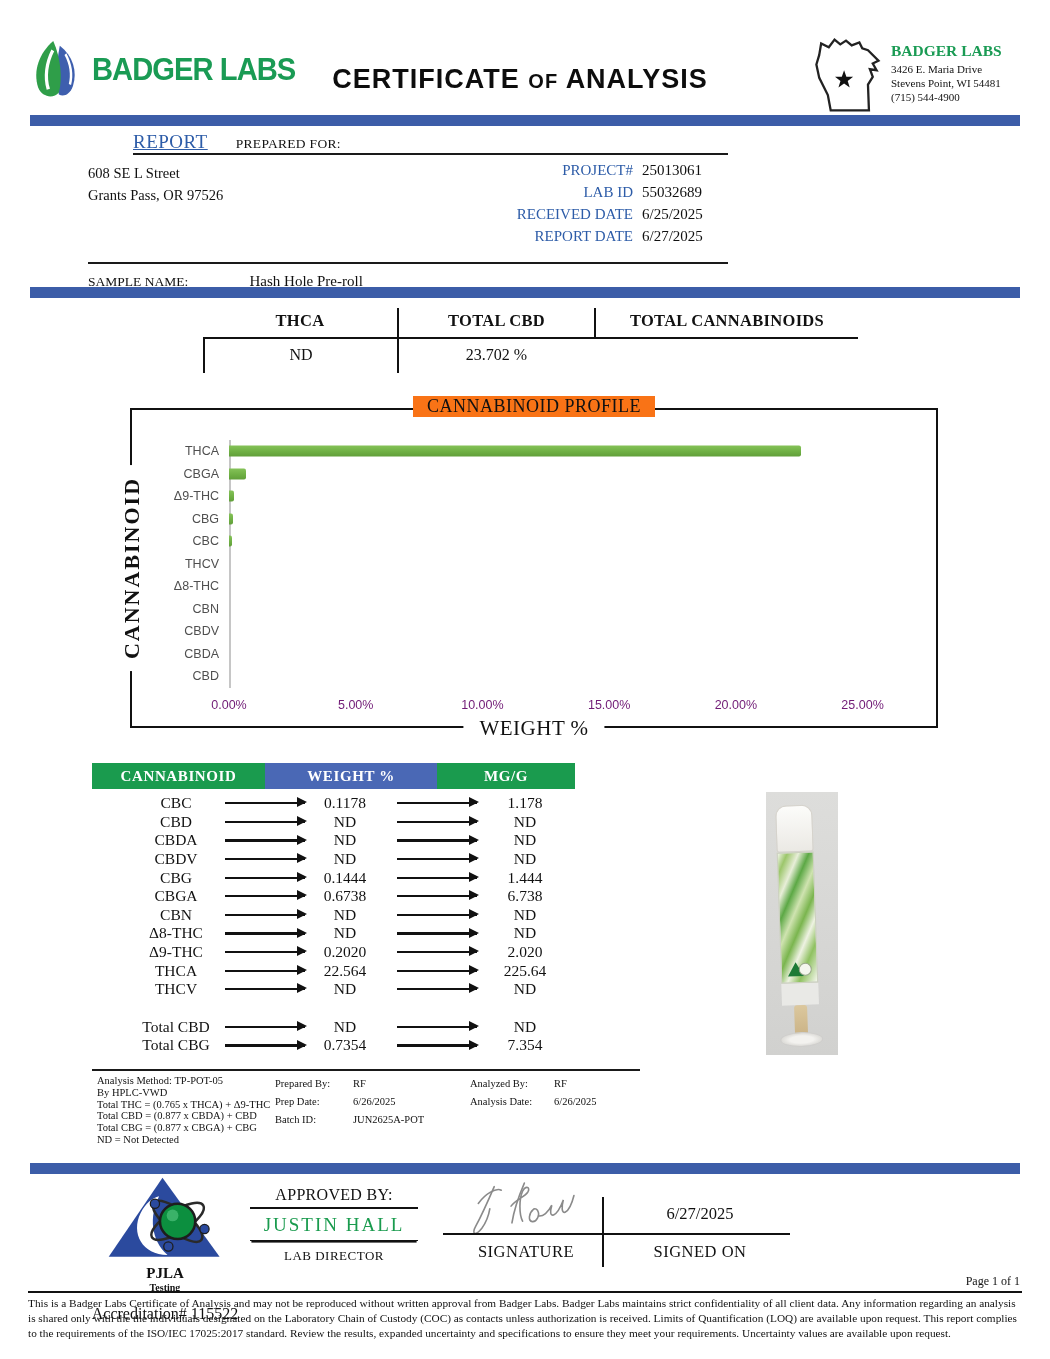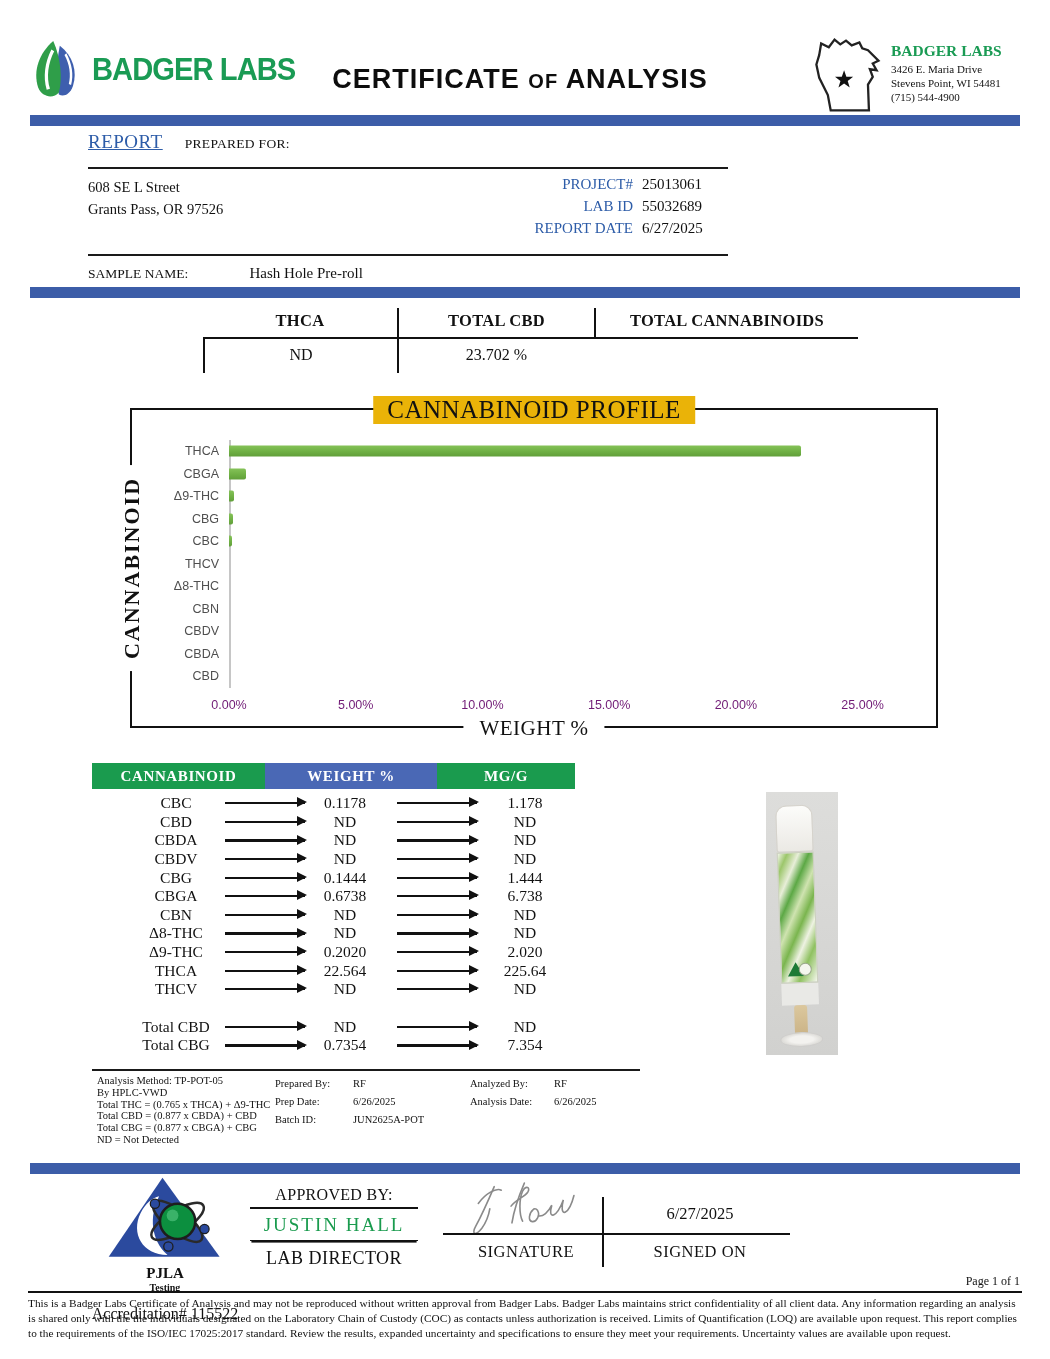--- a/index.html
+++ b/index.html
@@ -13,21 +13,21 @@
   .hdr-title .of { font-size:20px; }
   .hdr-right { position:absolute; right:16px; top:32px; width:228px; display:flex; gap:5px; }
   .lab-info { padding-top:10px; }
   .lab-name { font-size:15.5px; font-weight:bold; color:#1a9b54; margin-bottom:2px; }
   .lab-line { font-size:11px; line-height:14px; color:#111; }
 
   .bluebar { position:absolute; left:30px; width:990px; height:11px; background:#3c5da8; }
 
   
   .report { position:absolute; left:88px; top:131px; width:640px; }
-  .rhead1 { display:flex; align-items:baseline; gap:22px; border-bottom:2.2px solid #1a1a1a; padding-bottom:14px; }
+  .rhead1 { display:flex; align-items:baseline; gap:28px; border-bottom:2.2px solid #1a1a1a; padding-bottom:0;margin-left:45px; }
   .rlabel { color:#2d5ca8; font-size:19px; text-decoration:underline; letter-spacing:.5px; }
   .pflabel { font-size:13.5px; letter-spacing:.3px; }
   .rgrid { display:flex; border-bottom:2.6px solid #1a1a1a; padding:7px 0 12px; }
   .client { flex:1; }
   .client-name { font-weight:bold; font-size:17px; margin-bottom:4px; }
   .client-line { font-size:14.5px; line-height:22px; }
   .meta { width:310px; }
   .mrow { display:flex; justify-content:flex-end; align-items:baseline; gap:9px; height:22px; }
   .mlabel { color:#2d5ca8; font-size:15px; text-align:right; }
   .mvalue { width:86px; font-size:15px; }
@@ -35,21 +35,21 @@
   .sample-value { margin-left:58px; font-size:15px; }
 
   
   .summary { position:absolute; left:203px; top:308px; display:grid; grid-template-columns:194px 197px 264px; }
   .sh { font-weight:bold; font-size:16.5px; text-align:center; padding:3px 0 6px; border-bottom:2.4px solid #111; letter-spacing:.3px; }
   .sv { font-size:16px; text-align:center; padding:7px 0 9px; }
   .vl { border-left:2px solid #111; }
 
   
   .chart { position:absolute; left:130px; top:408px; width:808px; height:320px; border:2.4px solid #111; }
-  .chart-title { position:absolute; top:-14px; left:50%; transform:translateX(-50%); background:#eab308; padding:0 14px; font-size:25px; letter-spacing:.5px; white-space:nowrap; }
+  .chart-title { position:absolute; top:-14px; left:50%; transform:translateX(-50%); background:#f97316; padding:0 14px; font-size:18px; letter-spacing:.5px; white-space:nowrap; }
   .chart-ylabel { position:absolute; left:0; top:50%; transform:translate(-50%,-50%) rotate(-90deg); background:#fff; padding:0 12px; font-size:22px; font-weight:bold; letter-spacing:2px; white-space:nowrap; }
   .chart-xlabel { position:absolute; bottom:-15px; left:50%; transform:translateX(-50%); background:#fff; padding:0 16px; font-size:21px; letter-spacing:.5px; white-space:nowrap; }
   .chart-inner { position:absolute; inset:0; }
   .caxis { position:absolute; left:97px; top:30px; height:248px; width:1.6px; background:#c6c6c6; }
   #chart-rows { position:absolute; left:0; right:5px; top:30px; }
   .crow { display:flex; align-items:center; height:22.5px; }
   .clabel { width:97px; padding-right:10px; text-align:right; font-family:"Liberation Sans", sans-serif; font-size:12.5px; color:#4f4f4f; }
   .ctrack { flex:1; position:relative; height:100%; }
   .cbar { position:absolute; top:50%; transform:translateY(-50%); height:11px; border-radius:0 2px 2px 0; background:linear-gradient(to bottom,#85c258 0%,#6fb044 55%,#619f3a 100%); }
   .cticks { position:absolute; left:97px; right:5px; top:288px; height:18px; }
@@ -92,21 +92,21 @@
   .base { position:absolute; bottom:-2px; left:-3px; width:43px; height:15px; border-radius:50%; background:radial-gradient(ellipse,#f3f2ef 40%,#d8d7d3 75%); border:1px solid #cfcecc; }
 
   
   .pjla { position:absolute; left:75px; top:1176px; width:180px; text-align:center; }
   .pjla-name { font-size:15px; font-weight:bold; margin-top:1px; }
   .pjla-sub { font-size:10px; font-weight:bold; }
   .pjla-acc { font-size:16px; margin-top:12px; }
   .appr { position:absolute; left:250px; top:1186px; width:168px; text-align:center; }
   .appr-label { font-size:16px; letter-spacing:.3px; padding-bottom:3px; border-bottom:2px solid #111; }
   .appr-name { color:#1a9b4e; font-size:19px; letter-spacing:2px; padding:5px 0 4px; border-bottom:1.6px solid #111; box-shadow:0 3px 0 -1.4px #111; }
-  .appr-title { font-size:18px; letter-spacing:.5px; margin-top:7px; }
+  .appr-title { font-size:13px; letter-spacing:.5px; margin-top:7px; }
   .sig-img { position:absolute; left:452px; top:1176px; }
   .sig-hline { position:absolute; left:443px; top:1233px; width:347px; height:2px; background:#111; }
   .sig-vline { position:absolute; left:602px; top:1197px; width:2px; height:70px; background:#111; }
   .sig-label { position:absolute; left:452px; top:1242px; width:148px; text-align:center; font-size:16.5px; letter-spacing:.5px; }
   .signed-date { position:absolute; left:614px; top:1204px; width:172px; text-align:center; font-size:16.5px; }
   .signed-label { position:absolute; left:614px; top:1242px; width:172px; text-align:center; font-size:16.5px; letter-spacing:.5px; }
   .pageno { position:absolute; right:30px; top:1274px; font-size:12px; }
   .thinline { position:absolute; left:28px; top:1291px; width:994px; height:1.6px; background:#111; }
   .disclaimer { position:absolute; left:28px; top:1296px; width:994px; font-size:11.3px; line-height:14.8px; }
 </style>
@@ -157,20 +157,24 @@
         <div class="client-line">Grants Pass, OR 97526</div>
       </div>
       <div class="meta" id="report-meta">
           <div class="mrow">
             <span class="mlabel">PROJECT#</span>
             <span class="mvalue">25013061</span>
           </div>
           <div class="mrow">
             <span class="mlabel">LAB ID</span>
             <span class="mvalue">55032689</span>
+          </div>
+          <div class="mrow">
+            <span class="mlabel">RECEIVED DATE</span>
+            <span class="mvalue">6/25/2025</span>
           </div>
           <div class="mrow">
             <span class="mlabel">REPORT DATE</span>
             <span class="mvalue">6/27/2025</span>
           </div>
         </div>
     </div>
     <div class="sample">
       <span>SAMPLE NAME:</span>
       <span class="sample-value">Hash Hole Pre-roll</span>

